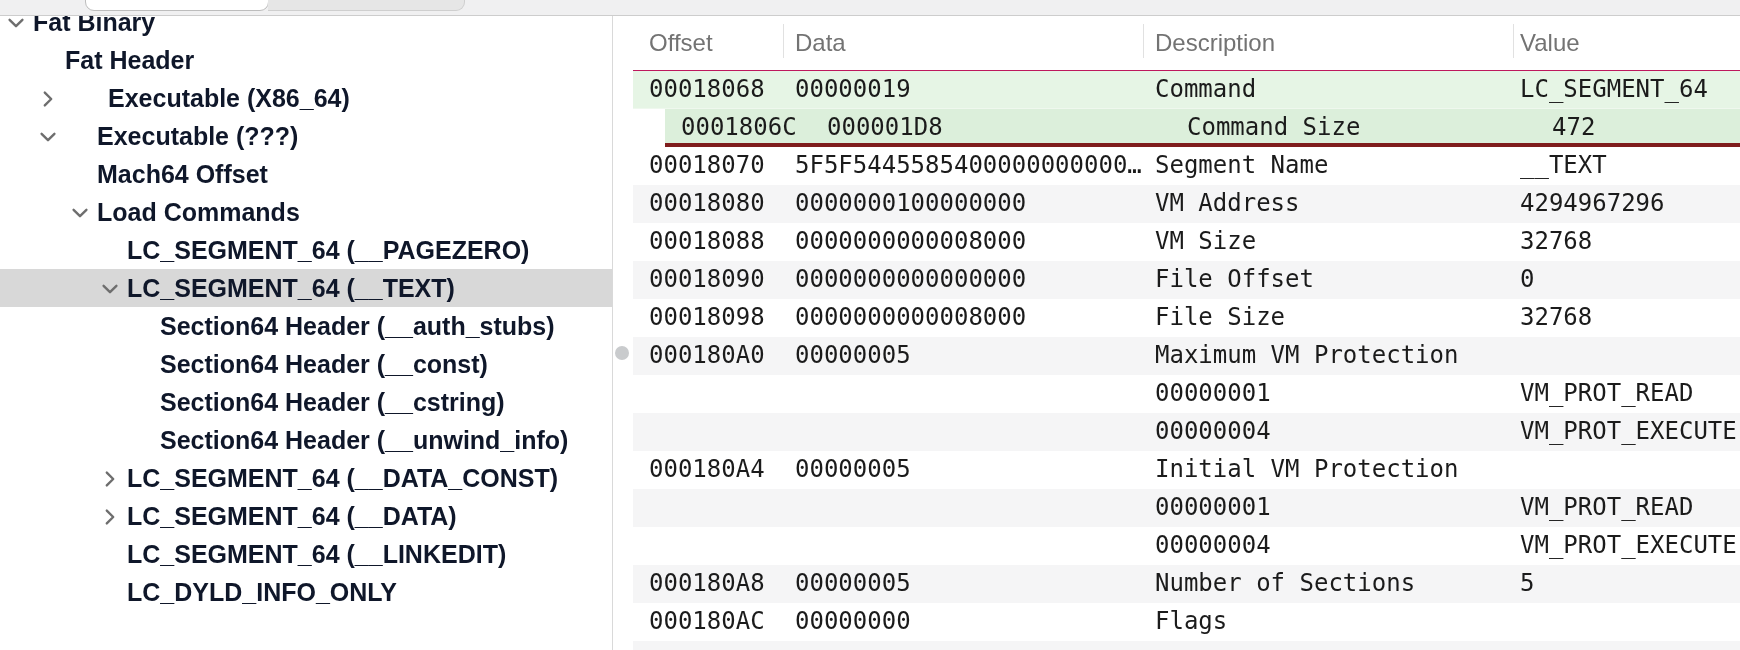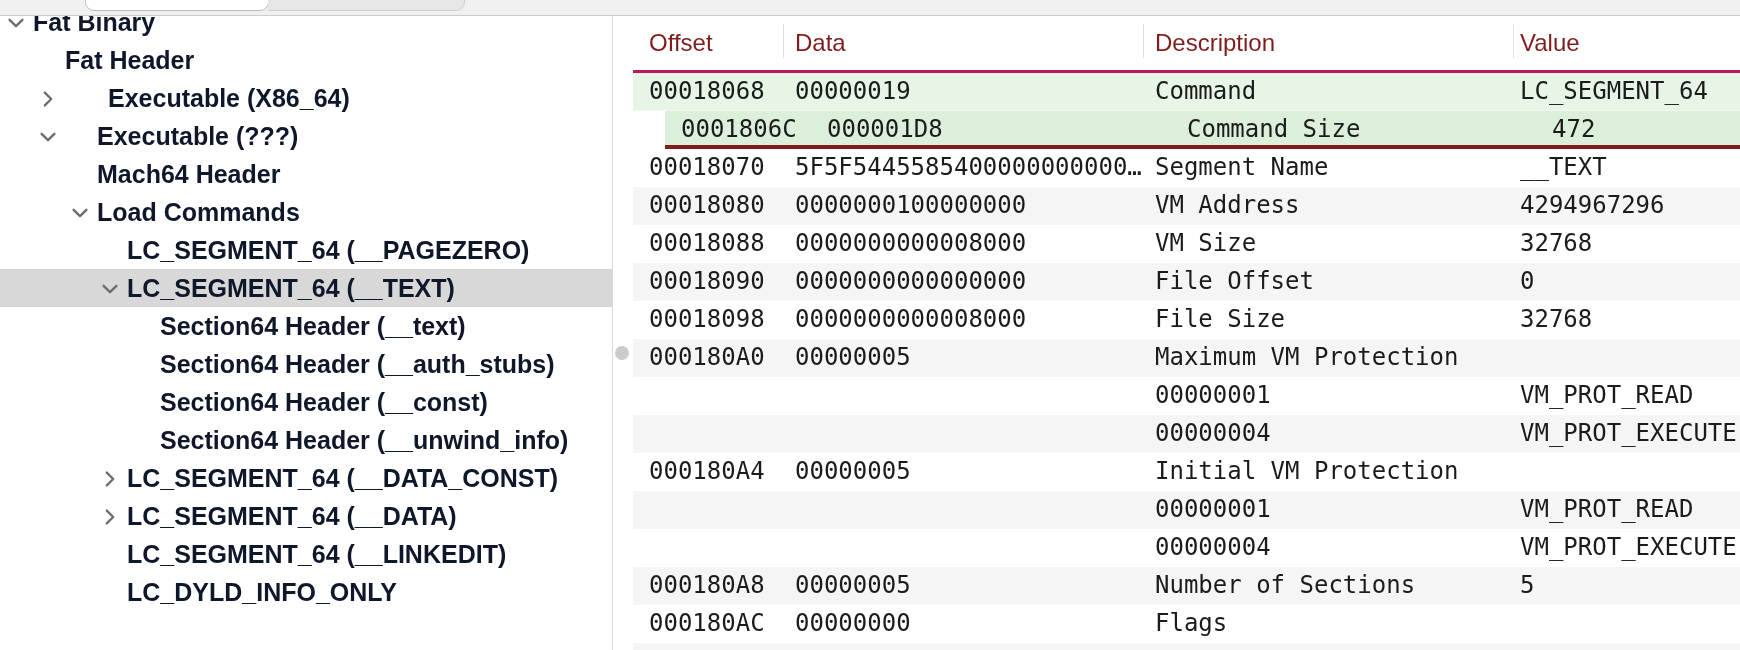--- a/index.html
+++ b/index.html
@@ -35,22 +35,22 @@
   .tree-label { position:absolute; top:0; line-height:38px; }
   .chev { position:absolute; top:8px; width:30px; text-align:center; }
 
   
   .splitter-line { position:absolute; left:612px; top:15px; width:1px; height:635px; background:#d9d9d9; }
   .splitter-dot  { position:absolute; left:615px; top:346px; width:14px; height:14px;
                    border-radius:50%; background:#c9cbcd; }
 
   
   .table { position:absolute; left:633px; top:15px; width:1107px; height:635px; background:#fff; }
-  .thead { position:relative; height:55px; background:#fff; border-bottom:3px solid #be185d;
-           font-size:24px; color:#7f1d1d; }
+  .thead { position:relative; height:55px; background:#fff; border-bottom:1px solid #be185d;
+           font-size:24px; color:#737373; }
   .th { position:absolute; top:0; line-height:55px; white-space:nowrap; }
   .th-div { position:absolute; top:9px; width:1px; height:34px; background:#e1e1e1; }
 
   .trow {
     position:relative; height:38px; box-sizing:border-box;
     font-family:"DejaVu Sans Mono", monospace; font-size:24px; color:#1b1b1b;
     white-space:nowrap;
   }
   .trow.stripe { background:#f5f5f6; }
   .trow.green1 { background:#e6f5e5; border-bottom:1px solid #eff8ee; }
@@ -81,45 +81,45 @@
           </svg></span>
         <span class="tree-label" style="left: 65px; margin-left: 43px;">Executable (X86_64)</span>
       </div>
       <div class="tree-row">
         <span class="chev" style="left: 33px;"><svg width="22" height="22" viewBox="0 0 24 24">
             <path d="M5 8.5 L12 15.5 L19 8.5" fill="none" stroke="#6e6e6e" stroke-width="2.6" stroke-linecap="round" stroke-linejoin="round"></path>
           </svg></span>
         <span class="tree-label" style="left: 65px; margin-left: 32px;">Executable (???)</span>
       </div>
       <div class="tree-row">
-        <span class="tree-label" style="left: 97px;">Mach64 Header</span>
+        <span class="tree-label" style="left: 97px;">Mach64 Offset</span>
       </div>
       <div class="tree-row">
         <span class="chev" style="left: 65px;"><svg width="22" height="22" viewBox="0 0 24 24">
             <path d="M5 8.5 L12 15.5 L19 8.5" fill="none" stroke="#6e6e6e" stroke-width="2.6" stroke-linecap="round" stroke-linejoin="round"></path>
           </svg></span>
         <span class="tree-label" style="left: 97px;">Load Commands</span>
       </div>
       <div class="tree-row">
         <span class="tree-label" style="left: 127px;">LC_SEGMENT_64 (__PAGEZERO)</span>
       </div>
       <div class="tree-row selected">
         <span class="chev" style="left: 95px;"><svg width="22" height="22" viewBox="0 0 24 24">
             <path d="M5 8.5 L12 15.5 L19 8.5" fill="none" stroke="#6e6e6e" stroke-width="2.6" stroke-linecap="round" stroke-linejoin="round"></path>
           </svg></span>
         <span class="tree-label" style="left: 127px;">LC_SEGMENT_64 (__TEXT)</span>
       </div>
       <div class="tree-row">
-        <span class="tree-label" style="left: 160px;">Section64 Header (__text)</span>
-      </div>
-      <div class="tree-row">
         <span class="tree-label" style="left: 160px;">Section64 Header (__auth_stubs)</span>
       </div>
       <div class="tree-row">
         <span class="tree-label" style="left: 160px;">Section64 Header (__const)</span>
+      </div>
+      <div class="tree-row">
+        <span class="tree-label" style="left: 160px;">Section64 Header (__cstring)</span>
       </div>
       <div class="tree-row">
         <span class="tree-label" style="left: 160px;">Section64 Header (__unwind_info)</span>
       </div>
       <div class="tree-row">
         <span class="chev" style="left: 95px;"><svg width="22" height="22" viewBox="0 0 24 24">
             <path d="M8.5 5 L15.5 12 L8.5 19" fill="none" stroke="#6e6e6e" stroke-width="2.6" stroke-linecap="round" stroke-linejoin="round"></path>
           </svg></span>
         <span class="tree-label" style="left: 127px;">LC_SEGMENT_64 (__DATA_CONST)</span>
       </div>

